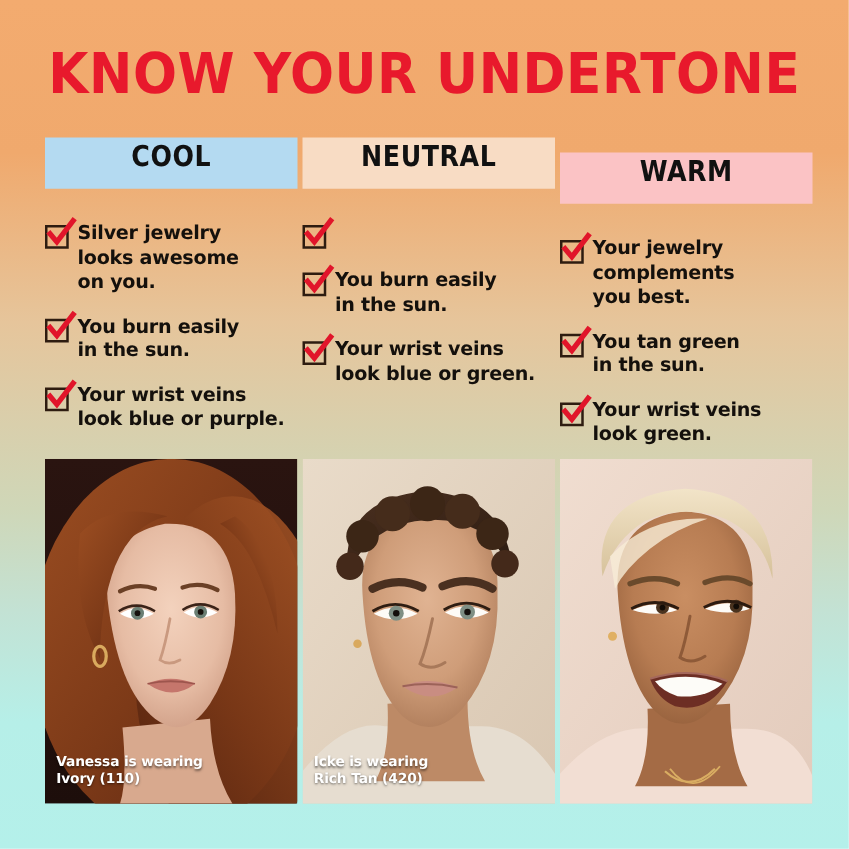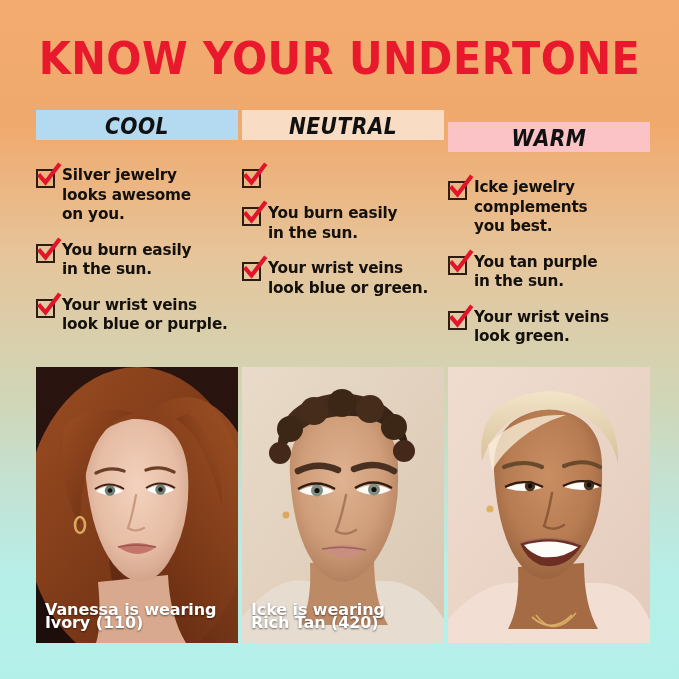--- a/index.html
+++ b/index.html
@@ -44,21 +44,21 @@
   .colhead{
     height:31px;
     display:flex;align-items:center;justify-content:center;
     font-family:"DejaVu Sans","Liberation Sans",sans-serif;
     font-weight:700;
     font-size:23px;
     letter-spacing:0.5px;
     color:#111111;
     transform:scaleX(0.88);
   }
-  .colhead-wrap{height:30px;font-style:italic;}
+  .colhead-wrap{height:41px;}
   .head-cool{background:#b4daf1;}
   .head-neutral{background:#f8dcc4;}
   .head-warm{background:#fbc3c5;margin-top:12px;}
 
   
   .items{margin-top:26px;}
   .item{
     display:flex;align-items:flex-start;
     margin-bottom:16px;
   }
@@ -94,21 +94,21 @@
   }
   .photo{
     position:relative;
     width:202px;flex:0 0 202px;height:276px;
     overflow:hidden;
   }
   .photo .caption{
     position:absolute;left:9px;bottom:14px;
     font-family:"DejaVu Sans","Liberation Sans",sans-serif;
     font-weight:700;
-    font-size:16px;
+    font-size:11px;
     line-height:12.5px;
     color:#ffffff;
     text-shadow:0 1px 2px rgba(0,0,0,.55);
     white-space:pre-line;
     letter-spacing:-0.1px;
     z-index:6;
   }
   .photo svg{display:block;width:202px;height:276px;}
 </style>
 </head>
@@ -193,31 +193,31 @@
       <div class="colhead-wrap head-warm">
         <div class="colhead">WARM</div>
       </div>
       <div class="items">
         <div class="item">
           <span class="cbx">
             <svg viewBox="0 0 26 26">
                 <path d="M4 13 L9.5 19.5 L22.5 2.5" fill="none" stroke="#e1152a" stroke-width="4.2" stroke-linecap="square"></path>
               </svg>
           </span>
-          <span class="itemtext">Icke jewelry
+          <span class="itemtext">Your jewelry
 complements
 you best.</span>
         </div>
         <div class="item">
           <span class="cbx">
             <svg viewBox="0 0 26 26">
                 <path d="M4 13 L9.5 19.5 L22.5 2.5" fill="none" stroke="#e1152a" stroke-width="4.2" stroke-linecap="square"></path>
               </svg>
           </span>
-          <span class="itemtext">You tan purple
+          <span class="itemtext">You tan green
 in the sun.</span>
         </div>
         <div class="item">
           <span class="cbx">
             <svg viewBox="0 0 26 26">
                 <path d="M4 13 L9.5 19.5 L22.5 2.5" fill="none" stroke="#e1152a" stroke-width="4.2" stroke-linecap="square"></path>
               </svg>
           </span>
           <span class="itemtext">Your wrist veins
 look green.</span>

